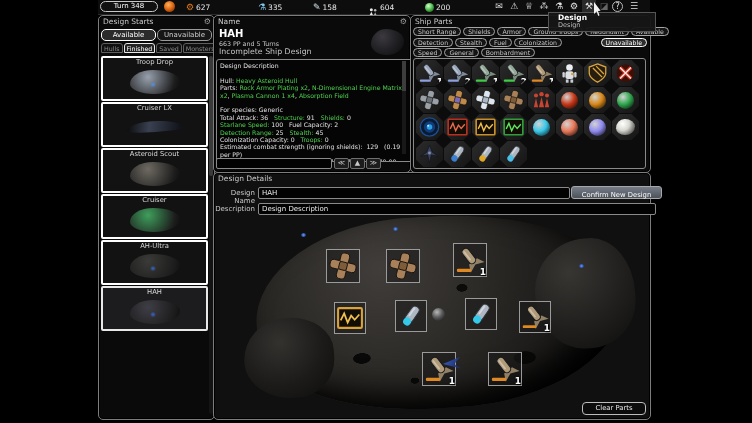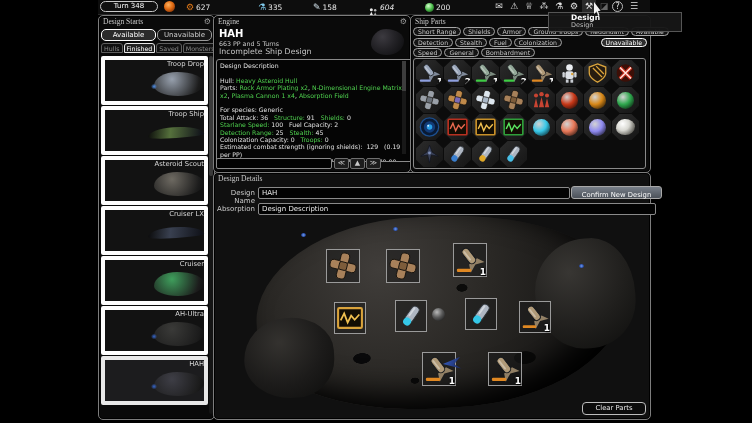--- a/index.html
+++ b/index.html
@@ -16,42 +16,42 @@
   .stat{position:absolute;top:1px;height:12px;display:flex;align-items:center;gap:2px;}
   .stat .num{font-size:7.5px;color:#e8e8e8;}
   .stat .g{font-size:9px;line-height:10px;}
   .orbic{width:9px;height:9px;border-radius:50%;}
   .tb-btn{position:absolute;top:0;width:14px;height:13px;background:none;border:0;padding:0;
     color:#e0e0e0;font-size:9px;line-height:13px;text-align:center;font-family:"DejaVu Sans",sans-serif;}
   .tb-btn.dim{color:#666;}
   
   .panel{position:absolute;background:#0a0a0a;border:1px solid #7d7d7d;border-radius:5px;
     box-shadow:inset 0 0 0 1px #000;}
-  .titlebar{height:12px;font-size:7.5px;color:#c9c9c9;padding:1px 4px 0;position:relative;font-family:Liberation Serif, serif;}
+  .titlebar{height:12px;font-size:7.5px;color:#c9c9c9;padding:1px 4px 0;position:relative;}
   .gear{position:absolute;right:3px;top:1px;font-size:8px;color:#9a9a9a;}
   .btn{background:#161616;border:1px solid #9a9a9a;border-radius:4px;color:#cfcfcf;font-size:7px;
     font-family:"DejaVu Sans",sans-serif;padding:0 3px;line-height:10px;}
   .btn.sel{border-color:#ffffff;background:#2b2b2b;color:#fff;}
   input{background:#020202;border:1px solid #8a8a8a;border-radius:2px;color:#e8e8e8;
     font-size:7px;font-family:"DejaVu Sans",sans-serif;padding:0 3px;}
   
   #panel-ds{left:98px;top:15px;width:115px;height:403px;}
   #ds-avail{position:absolute;left:2px;top:13px;width:111px;display:flex;gap:1px;}
   #ds-avail .btn{flex:1;height:12px;border-radius:5px;}
   #ds-tabs{position:absolute;left:2px;top:27px;width:111px;display:flex;gap:1px;align-items:center;}
   .tab{height:10px;line-height:9px;font-size:6.3px;padding:0 2px;background:#101010;
     border:1px solid #5f5f5f;border-radius:3px 3px 0 0;color:#8a8a8a;font-family:"DejaVu Sans",sans-serif;}
   .tab.sel{border-color:#e8e8e8;color:#fff;background:#222;}
   #tab-scroll{width:7px;height:7px;border-radius:50%;margin-left:auto;
     background:linear-gradient(90deg,#d8b84a 44%,#000 44%,#000 56%,#d8b84a 56%);}
   #ds-list{position:absolute;left:2px;top:40px;width:107px;height:360px;overflow:hidden;}
   #ds-scroll{position:absolute;right:1px;top:40px;width:4px;height:358px;background:#141414;border-radius:2px;}
   #ds-scroll i{display:block;width:4px;height:120px;background:#3a3a3a;border-radius:2px;}
-  .ship-item{position:relative;height:41px;border:4px solid #ffffff;border-radius:2px;margin-bottom:1px;
-    background:#121212;text-align:right;}
+  .ship-item{position:relative;height:41px;border:2px solid #ffffff;border-radius:2px;margin-bottom:1px;
+    background:#121212;text-align:center;}
   .ship-item.sel{border-color:#e8e8e8;background:#1c1c1e;}
   .ship-item .nm{font-size:6.8px;color:#d8d8d8;line-height:9px;}
   .blob{display:inline-block;}
   
   #panel-pedia{left:213px;top:15px;width:196px;height:156px;}
   #pedia-h1{position:absolute;left:5px;top:12px;font-size:10px;font-weight:bold;color:#fff;}
   #pedia-cost{position:absolute;left:5px;top:24px;font-size:6.3px;color:#c9c9c9;}
   #pedia-sub{position:absolute;left:5px;top:31px;font-size:7.8px;color:#c4c4c4;}
   #pedia-thumb{position:absolute;right:6px;top:13px;width:33px;height:26px;
     border-radius:46% 54% 52% 48%/58% 46% 54% 42%;
@@ -111,21 +111,21 @@
   .glint{position:absolute;width:5px;height:4px;border-radius:50%;
     background:radial-gradient(circle,#6f9ae8 0%,#2a4fae 60%,transparent 100%);}
   .slot{position:absolute;border:1px solid #9a9a9a;background:rgba(28,28,28,.55);box-sizing:border-box;}
   .slot.noborder{border:none;background:none;}
   .slot>.ic{position:absolute;left:1px;top:1px;right:1px;bottom:1px;}
   #cursor-tri{position:absolute;left:229px;top:185px;width:18px;height:12px;
     background:linear-gradient(120deg,#3a66d8,#16245e);
     clip-path:polygon(0 40%,100% 0,62% 55%,100% 100%);transform:rotate(-8deg);opacity:.9;}
   
   #tooltip{position:absolute;left:548px;top:12px;width:88px;background:rgba(22,22,22,.96);
-    border:1px solid #555;padding:1px 22px 2px;z-index:50;}
+    border:1px solid #555;padding:1px 9px 2px;z-index:50;}
   #tooltip .t1{font-size:7.5px;font-weight:bold;color:#fff;line-height:8px;}
   #tooltip .t2{font-size:6.5px;color:#bdbdbd;line-height:7px;}
   #cursor{position:absolute;left:594px;top:2px;width:10px;height:14px;z-index:60;
     background:#f2f2f2;clip-path:polygon(0 0,0 86%,27% 68%,42% 100%,55% 94%,40% 64%,66% 62%);
     filter:drop-shadow(1px 1px 1px #000);}
 </style>
 </head>
 <body>
 
 <div id="screen">
@@ -139,21 +139,21 @@
           <span class="num">627</span>
         </span>
         <span class="stat" style="left: 160px;">
           <span class="g" style="color: rgb(126, 200, 234);">⚗</span>
           <span class="num">335</span>
         </span>
         <span class="stat" style="left: 215px;">
           <span class="g" style="color: rgb(216, 232, 242);">✎</span>
           <span class="num">158</span>
         </span>
-        <span class="stat" style="left: 270px; font-style: italic;">
+        <span class="stat" style="left: 270px;">
           <span style="width: 10px; height: 10px; display: inline-block;"><svg width="10" height="10" viewBox="0 0 12 12">
               <circle cx="4" cy="3.4" r="1.8" fill="#e8e8e8"></circle>
               <path d="M1.4 11 L4 5.8 L6.6 11 Z" fill="#e8e8e8"></path>
               <circle cx="8.6" cy="3.8" r="1.5" fill="#b8b8b8"></circle>
               <path d="M6.6 11 L8.6 6.4 L10.8 11 Z" fill="#b8b8b8"></path>
             </svg></span>
           <span class="num">604</span>
         </span>
         <span class="stat" style="left: 327px;">
           <span class="orbic" style="background: radial-gradient(circle at 38% 32%, rgb(216, 255, 208) 0%, rgb(70, 184, 70) 50%, rgb(18, 58, 18) 100%);"></span>
@@ -185,35 +185,34 @@
       </div>
     <div id="ds-tabs">
         <button class="tab">Hulls</button>
         <button class="tab sel">Finished</button>
         <button class="tab">Saved</button>
         <button class="tab">Monsters</button>
         <span id="tab-scroll"></span>
       </div>
     <div id="ds-list">
         <div class="ship-item"><div class="nm">Troop Drop</div><i class="blob" style="width: 50px; height: 24px; margin-top: 3px; border-radius: 46% 54% 52% 48% / 58% 46% 54% 42%; background: radial-gradient(circle at 36% 30%, rgb(151, 160, 173) 0%, rgb(28, 28, 28) 75%, rgb(12, 12, 12) 100%);"></i><i style="position: absolute; left: 46%; top: 58%; width: 6px; height: 5px; border-radius: 50%; background: radial-gradient(circle, rgb(79, 143, 232) 0%, transparent 80%);"></i></div>
-        <div class="ship-item"><div class="nm">Troop Ship</div><i class="blob" style="width: 56px; height: 11px; margin-top: 8px; border-radius: 50% 60% 55% 45% / 80% 90% 20% 30%; background: linear-gradient(100deg, rgb(10, 10, 10) 0%, rgb(85, 112, 60) 40%, rgb(17, 19, 26) 95%); transform: rotate(-4deg);"></i></div>
+        <div class="ship-item"><div class="nm">Cruiser LX</div><i class="blob" style="width: 56px; height: 11px; margin-top: 8px; border-radius: 50% 60% 55% 45% / 80% 90% 20% 30%; background: linear-gradient(100deg, rgb(10, 10, 10) 0%, rgb(57, 64, 80) 40%, rgb(17, 19, 26) 95%); transform: rotate(-4deg);"></i></div>
         <div class="ship-item"><div class="nm">Asteroid Scout</div><i class="blob" style="width: 50px; height: 24px; margin-top: 3px; border-radius: 46% 54% 52% 48% / 58% 46% 54% 42%; background: radial-gradient(circle at 36% 30%, rgb(110, 106, 98) 0%, rgb(28, 28, 28) 75%, rgb(12, 12, 12) 100%);"></i></div>
-        <div class="ship-item"><div class="nm">Cruiser LX</div><i class="blob" style="width: 56px; height: 11px; margin-top: 8px; border-radius: 50% 60% 55% 45% / 80% 90% 20% 30%; background: linear-gradient(100deg, rgb(10, 10, 10) 0%, rgb(57, 64, 80) 40%, rgb(17, 19, 26) 95%); transform: rotate(-4deg);"></i></div>
         <div class="ship-item"><div class="nm">Cruiser</div><i class="blob" style="width: 50px; height: 24px; margin-top: 3px; border-radius: 46% 54% 52% 48% / 58% 46% 54% 42%; background: radial-gradient(circle at 36% 30%, rgb(63, 158, 92) 0%, rgb(28, 28, 28) 75%, rgb(12, 12, 12) 100%);"></i></div>
         <div class="ship-item"><div class="nm">AH-Ultra</div><i class="blob" style="width: 50px; height: 24px; margin-top: 3px; border-radius: 46% 54% 52% 48% / 58% 46% 54% 42%; background: radial-gradient(circle at 36% 30%, rgb(58, 58, 56) 0%, rgb(28, 28, 28) 75%, rgb(12, 12, 12) 100%);"></i><i style="position: absolute; left: 46%; top: 58%; width: 6px; height: 5px; border-radius: 50%; background: radial-gradient(circle, rgb(53, 102, 204) 0%, transparent 80%);"></i></div>
         <div class="ship-item sel"><div class="nm">HAH</div><i class="blob" style="width: 50px; height: 24px; margin-top: 3px; border-radius: 46% 54% 52% 48% / 58% 46% 54% 42%; background: radial-gradient(circle at 36% 30%, rgb(62, 62, 70) 0%, rgb(28, 28, 28) 75%, rgb(12, 12, 12) 100%);"></i><i style="position: absolute; left: 46%; top: 58%; width: 6px; height: 5px; border-radius: 50%; background: radial-gradient(circle, rgb(53, 102, 204) 0%, transparent 80%);"></i></div>
       </div>
     <div id="ds-scroll">
         <i></i>
       </div>
   </section>
 
   <section id="panel-pedia" class="panel">
     <div class="titlebar">
-      <span>Engine</span>
+      <span>Name</span>
       <span class="gear">⚙</span>
     </div>
     <div id="pedia-h1">HAH</div>
     <div id="pedia-cost">663 PP and 5 Turns</div>
     <div id="pedia-sub">Incomplete Ship Design</div>
     <div id="pedia-thumb"></div>
     <div id="pedia-desc"><div class="ln"><span>Design Description</span></div><div class="ln"><span> </span></div><div class="ln"><span>Hull: </span><span class="gtx">Heavy Asteroid Hull</span></div><div class="ln"><span>Parts: </span><span class="gtx">Rock Armor Plating x2</span><span>, </span><span class="gtx">N-Dimensional Engine Matrix x2</span><span>, </span><span class="gtx">Plasma Cannon 1 x4</span><span>, </span><span class="gtx">Absorption Field</span></div><div class="ln"><span> </span></div><div class="ln"><span>For species: Generic</span></div><div class="ln"><span>Total Attack: 36   </span><span class="gtx">Structure: </span><span>91   </span><span class="gtx">Shields: </span><span>0</span></div><div class="ln"><span class="gtx">Starlane Speed: </span><span>100   Fuel Capacity: 2</span></div><div class="ln"><span class="gtx">Detection Range: </span><span>25   </span><span class="gtx">Stealth: </span><span>45</span></div><div class="ln"><span>Colonization Capacity: 0   </span><span class="gtx">Troops: </span><span>0</span></div><div class="ln"><span>Estimated combat strength (ignoring shields):  129   (0.19 per PP)</span></div><div class="ln"><span>Against enemy attack 26.5 and shields 17.4:      0   (0.00 per PP)</span></div></div>
     <div id="pedia-desc-scroll">
         <i></i>
       </div>
@@ -486,21 +485,21 @@
       </div>
   </section>
 
   <section id="panel-details" class="panel">
     <div class="titlebar">
       <span>Design Details</span>
     </div>
     <div class="fld-label" style="left:1px;top:16px;">Design Name</div>
     <input id="dd-name" value="HAH" style="">
     <button id="confirm-btn">Confirm New Design</button>
-    <div class="fld-label" style="left:1px;top:32px;">Absorption</div>
+    <div class="fld-label" style="left:1px;top:32px;">Description</div>
     <input id="dd-desc" value="Design Description" style="">
     <div id="asteroid"></div>
     <div id="slots">
         <div class="slot" style="left: 112px; top: 76px; width: 34px; height: 34px;">
           <span class="ic"><svg width="100%" height="100%" viewBox="0 0 24 24" preserveAspectRatio="xMidYMid meet">
               <g transform="rotate(14 12 12)" stroke="#14110d" stroke-width="0.7">
                 <rect x="8.5" y="1.5" width="7" height="9" rx="2.5" fill="#a8815a"></rect>
                 <rect x="13.5" y="8.5" width="9" height="7" rx="2.5" fill="#a8815a"></rect>
                 <rect x="8.5" y="13.5" width="7" height="9" rx="2.5" fill="#a8815a"></rect>
                 <rect x="1.5" y="8.5" width="9" height="7" rx="2.5" fill="#a8815a"></rect>

